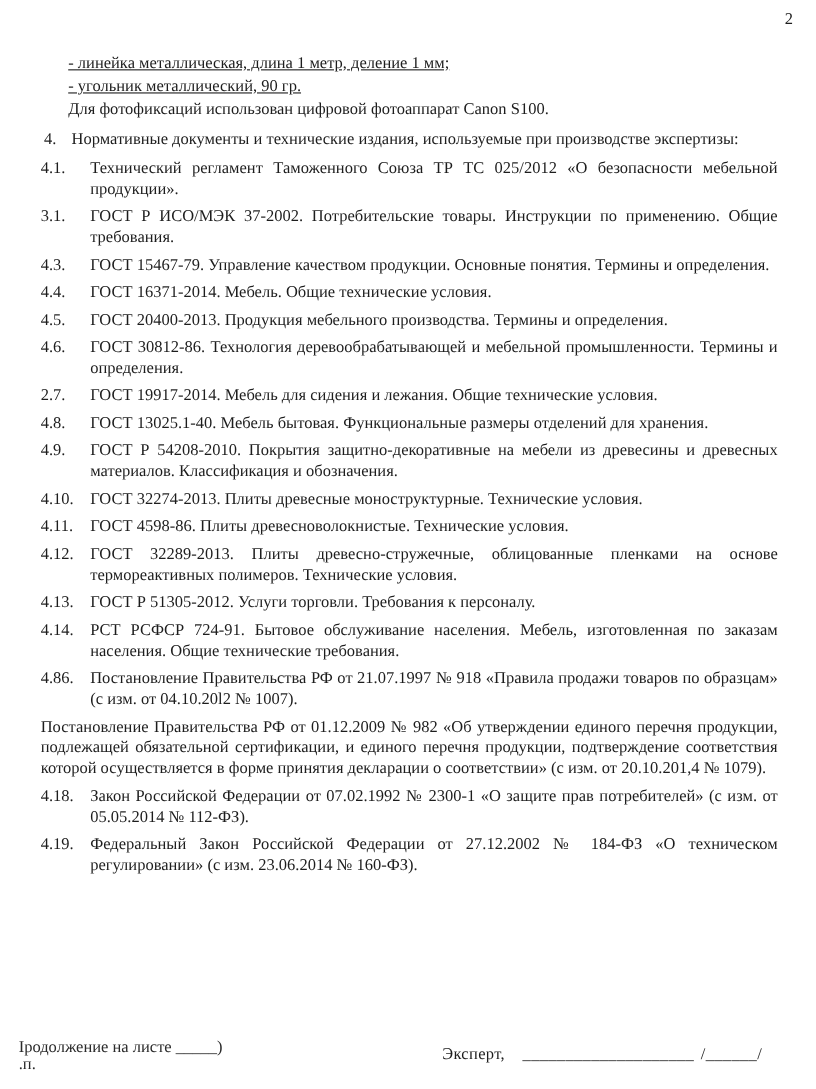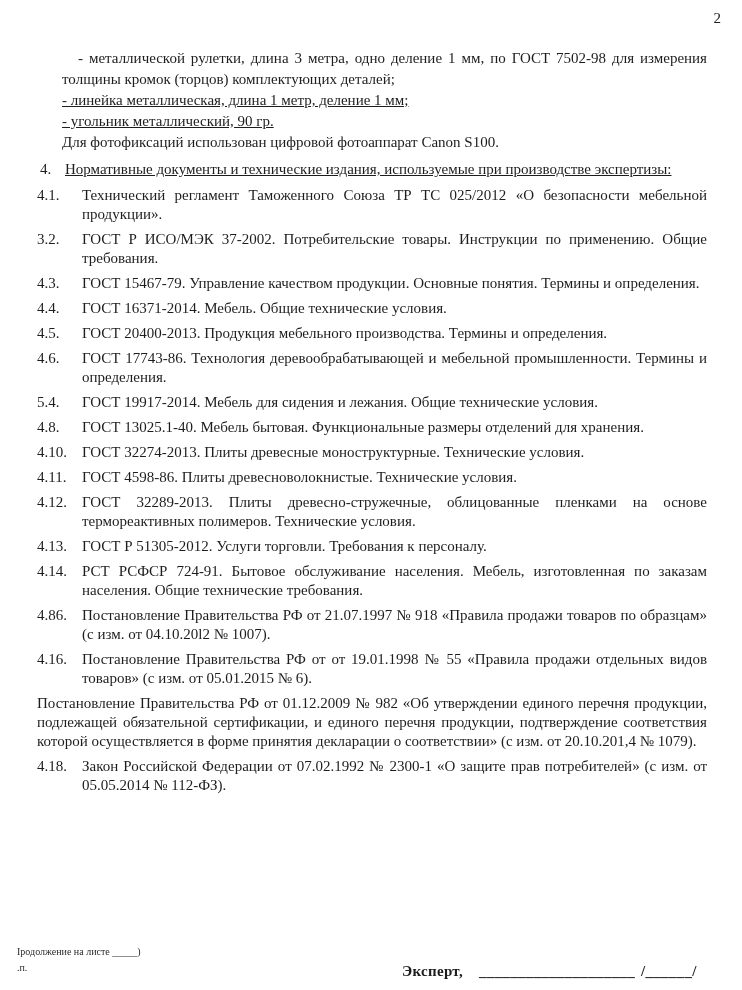--- a/index.html
+++ b/index.html
@@ -27,109 +27,111 @@
   .intro p { margin: 0; }
   .p-hang { text-indent: 16px; text-align: justify; }
   .p-dash { margin-left: 16px; text-decoration: underline; }
   .p-plain { margin-left: -2px; }
   .section-heading {
     display: flex;
     margin: 7px 28px 7px 40px;
     line-height: 19px;
   }
   .h-num { width: 25px; flex: none; }
-  .h-title { flex: 1; text-decoration: underline; }
+  .h-title { flex: 1; }
   .items { margin: 0 35px 14px 37px; }
   .item {
     display: flex;
     margin-bottom: 6px;
     line-height: 19px;
   }
   .item .num { width: 45px; flex: none; }
   .item .txt { flex: 1; text-align: justify; }
   .footer-left {
     position: absolute;
     left: 17px;
     bottom: 14px;
-    font-size: 10px;
+    font-size: 15px;
     line-height: 16px;
     color: #2a2a2a;
   }
   .expert {
     position: absolute;
     left: 402px;
-    bottom: 10px;
+    bottom: 22px;
     font-size: 15px;
     white-space: nowrap;
     letter-spacing: 0.3px;
-    font-weight: bold;
   }
   .expert .sig { margin-left: 16px; }
   .expert .nm { margin-left: 6px; }
 </style>
 </head>
 <body>
 
 <div class="page">
 
   <div class="page-number">2</div>
 
   <div class="intro">
-    <p class="p-hang">- металлической рулетки, длина 3 метра, одно деление 1 мм, по ГОСТ 7502-98 для измерения толщины кромок (торцов) комплектующих деталей;</p>
     <p class="p-dash">- линейка металлическая, длина 1 метр, деление 1 мм;</p>
     <p class="p-dash">- угольник металлический, 90 гр.</p>
     <p class="p-plain">Для фотофиксаций использован цифровой фотоаппарат Canon S100.</p>
   </div>
 
   <div class="section-heading">
     <span class="h-num">4.</span>
     <span class="h-title">Нормативные документы и технические издания, используемые при производстве экспертизы:</span>
   </div>
 
   <div class="items">
   <div class="item">
     <span class="num">4.1.</span>
     <span class="txt">Технический регламент Таможенного Союза ТР ТС 025/2012 «О безопасности мебельной продукции».</span>
   </div>
 
   <div class="item">
-    <span class="num">3.2.</span>
+    <span class="num">3.1.</span>
     <span class="txt">ГОСТ Р ИСО/МЭК 37-2002. Потребительские товары. Инструкции по применению. Общие требования.</span>
   </div>
 
   <div class="item">
     <span class="num">4.3.</span>
     <span class="txt">ГОСТ 15467-79. Управление качеством продукции. Основные понятия. Термины и определения.</span>
   </div>
 
   <div class="item">
     <span class="num">4.4.</span>
     <span class="txt">ГОСТ 16371-2014. Мебель. Общие  технические условия.</span>
   </div>
 
   <div class="item">
     <span class="num">4.5.</span>
     <span class="txt">ГОСТ  20400-2013. Продукция мебельного производства. Термины и определения.</span>
   </div>
 
   <div class="item">
     <span class="num">4.6.</span>
-    <span class="txt">ГОСТ 17743-86. Технология деревообрабатывающей и мебельной промышленности. Термины и определения.</span>
+    <span class="txt">ГОСТ 30812-86. Технология деревообрабатывающей и мебельной промышленности. Термины и определения.</span>
   </div>
 
   <div class="item">
-    <span class="num">5.4.</span>
+    <span class="num">2.7.</span>
     <span class="txt">ГОСТ 19917-2014. Мебель для сидения и лежания. Общие технические условия.</span>
   </div>
 
   <div class="item">
     <span class="num">4.8.</span>
     <span class="txt">ГОСТ 13025.1-40. Мебель бытовая. Функциональные размеры отделений для хранения.</span>
   </div>
 
+  <div class="item">
+    <span class="num">4.9.</span>
+    <span class="txt">ГОСТ Р 54208-2010. Покрытия защитно-декоративные на мебели из древесины и древесных материалов. Классификация и обозначения.</span>
+  </div>
 
   <div class="item">
     <span class="num">4.10.</span>
     <span class="txt">ГОСТ 32274-2013. Плиты древесные моноструктурные. Технические условия.</span>
   </div>
 
   <div class="item">
     <span class="num">4.11.</span>
     <span class="txt">ГОСТ 4598-86. Плиты древесноволокнистые. Технические условия.</span>
   </div>
@@ -147,34 +149,34 @@
   <div class="item">
     <span class="num">4.14.</span>
     <span class="txt">РСТ РСФСР 724-91. Бытовое обслуживание населения. Мебель, изготовленная по заказам населения. Общие технические требования.</span>
   </div>
 
   <div class="item">
     <span class="num">4.86.</span>
     <span class="txt">Постановление Правительства РФ от 21.07.1997 № 918 «Правила продажи товаров по образцам» (с изм. от 04.10.20l2 № 1007).</span>
   </div>
 
-  <div class="item">
-    <span class="num">4.16.</span>
-    <span class="txt">Постановление Правительства РФ от от 19.01.1998 № 55 «Правила продажи отдельных видов товаров» (с изм. от 05.01.2015 № 6).</span>
-  </div>
 
   <div class="item">
     <span class="txt">Постановление Правительства РФ от 01.12.2009 № 982 «Об утверждении единого перечня продукции, подлежащей обязательной сертификации, и единого перечня продукции, подтверждение соответствия которой осуществляется в форме принятия декларации о соответствии» (с изм. от 20.10.201,4 № 1079).</span>
   </div>
 
   <div class="item">
     <span class="num">4.18.</span>
     <span class="txt">Закон Российской Федерации от 07.02.1992 № 2300-1 «О защите прав потребителей» (с изм. от 05.05.2014 № 112-ФЗ).</span>
   </div>
 
+  <div class="item">
+    <span class="num">4.19.</span>
+    <span class="txt">Федеральный Закон Российской Федерации от 27.12.2002 № 184-ФЗ «О техническом регулировании» (с  изм. 23.06.2014 № 160-ФЗ).</span>
+  </div>
 </div>
 
   <div class="footer-left">
     <div>Iродолжение на листе _____)</div>
     <div>.п.</div>
   </div>
 
   <div class="expert">
     <span>Эксперт,</span><span class="sig">____________________</span><span class="nm">/______/</span>
   </div>

